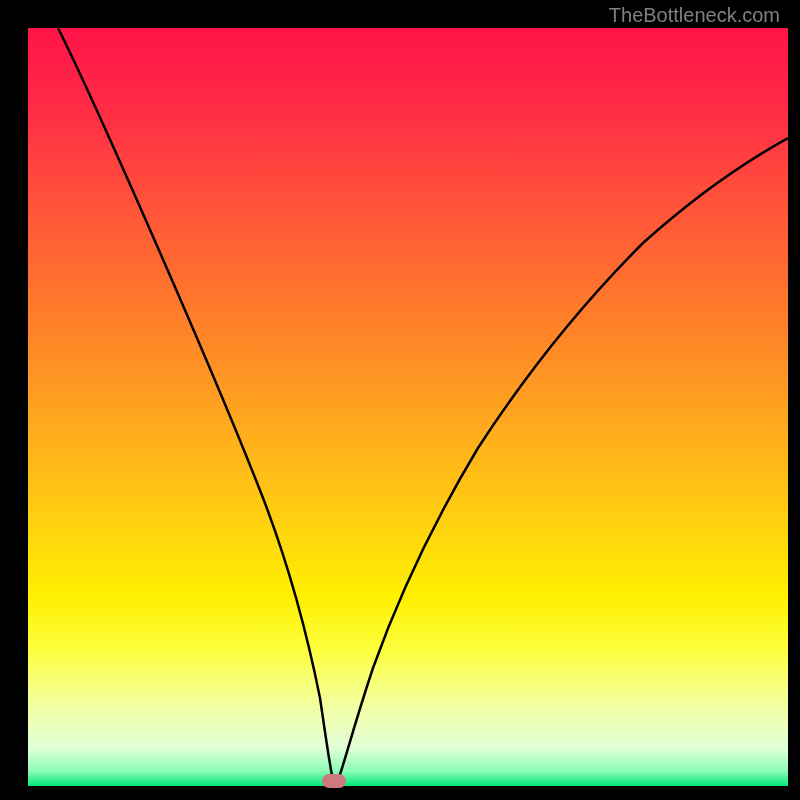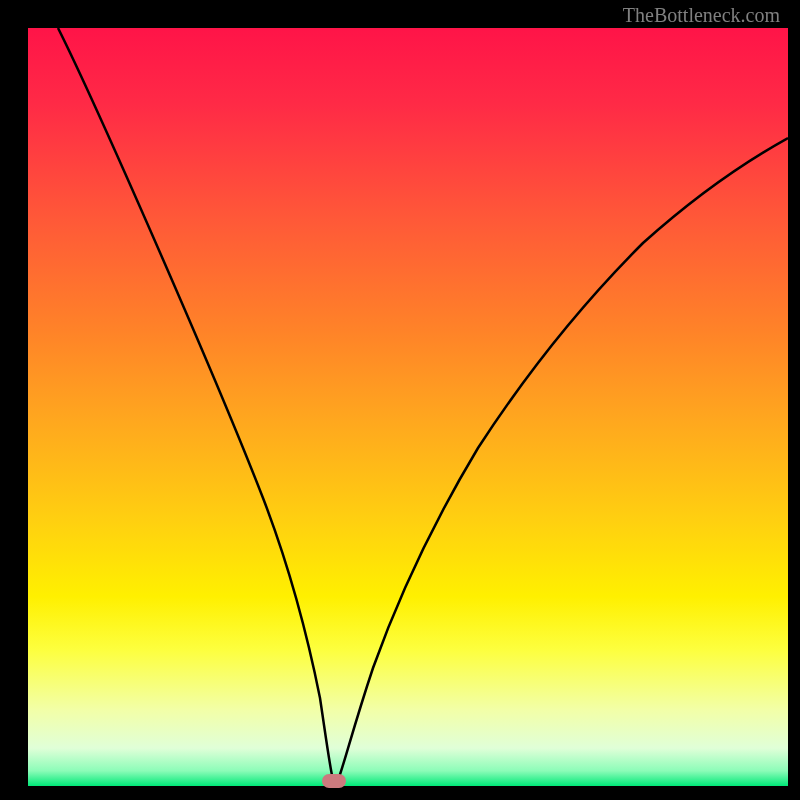--- a/index.html
+++ b/index.html
@@ -12,21 +12,20 @@
     position: relative;
   }
   .watermark {
     position: absolute;
     top: 4px;
     right: 20px;
     color: #808080;
     font-size: 20px;
     font-weight: 500;
     z-index: 10;
-    font-family: Liberation Serif, serif;
   }
   .plot-area {
     position: absolute;
     left: 28px;
     top: 28px;
     width: 760px;
     height: 758px;
     background: linear-gradient(to bottom,
       #ff1448 0%,
       #ff2a46 10%,

